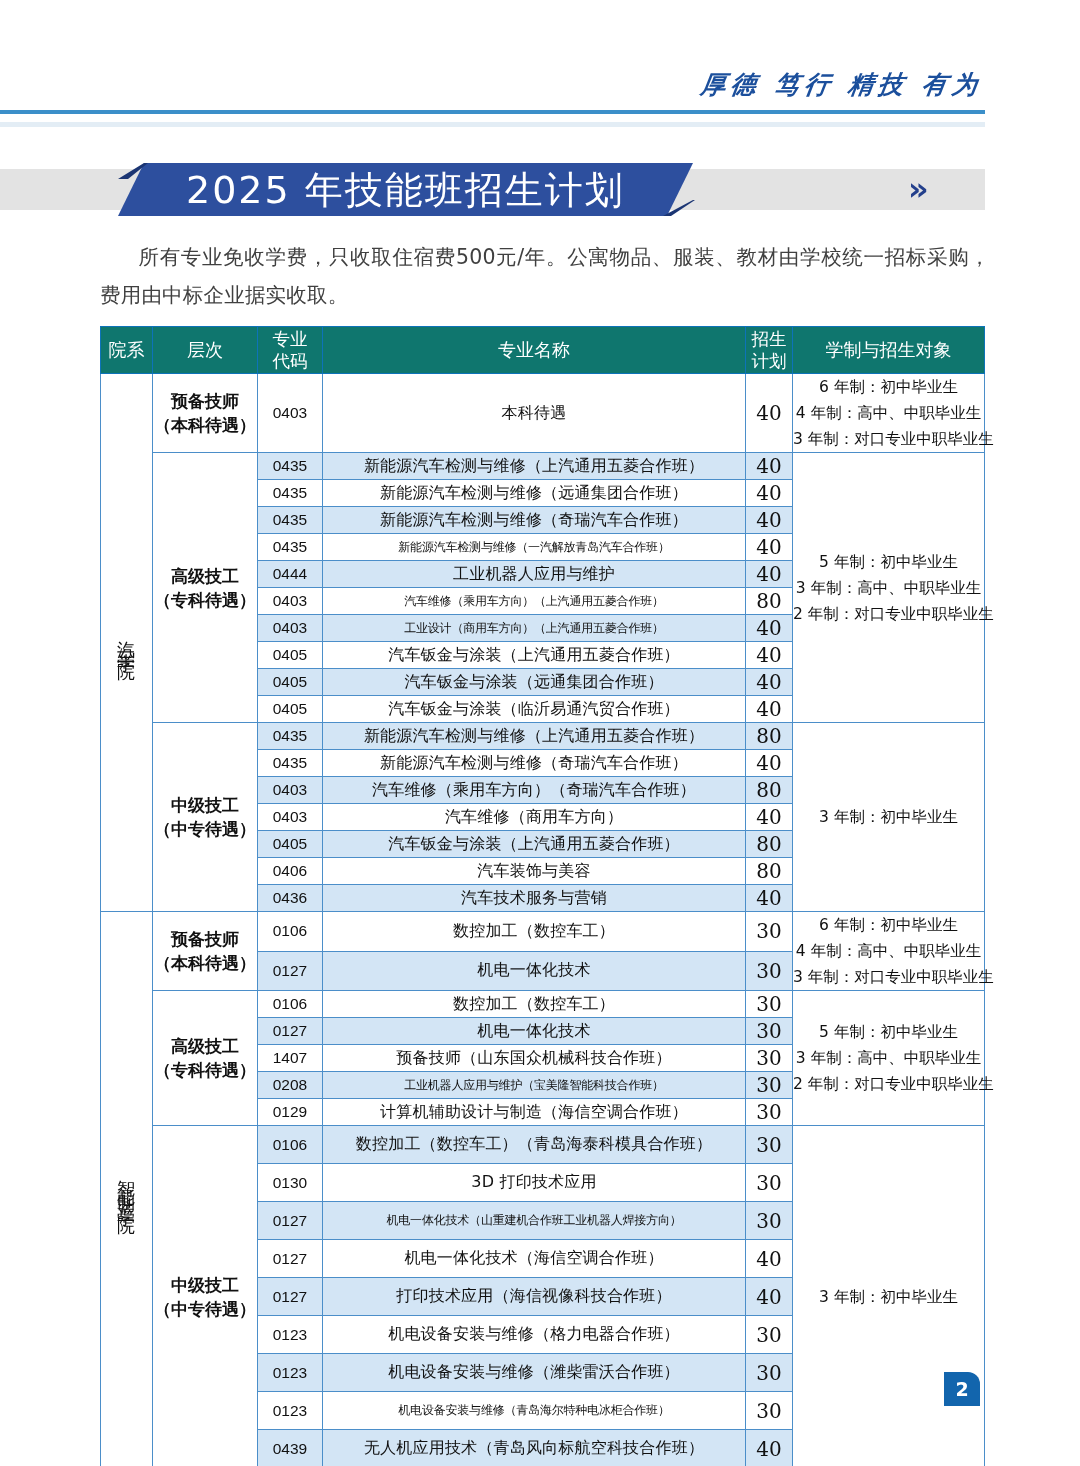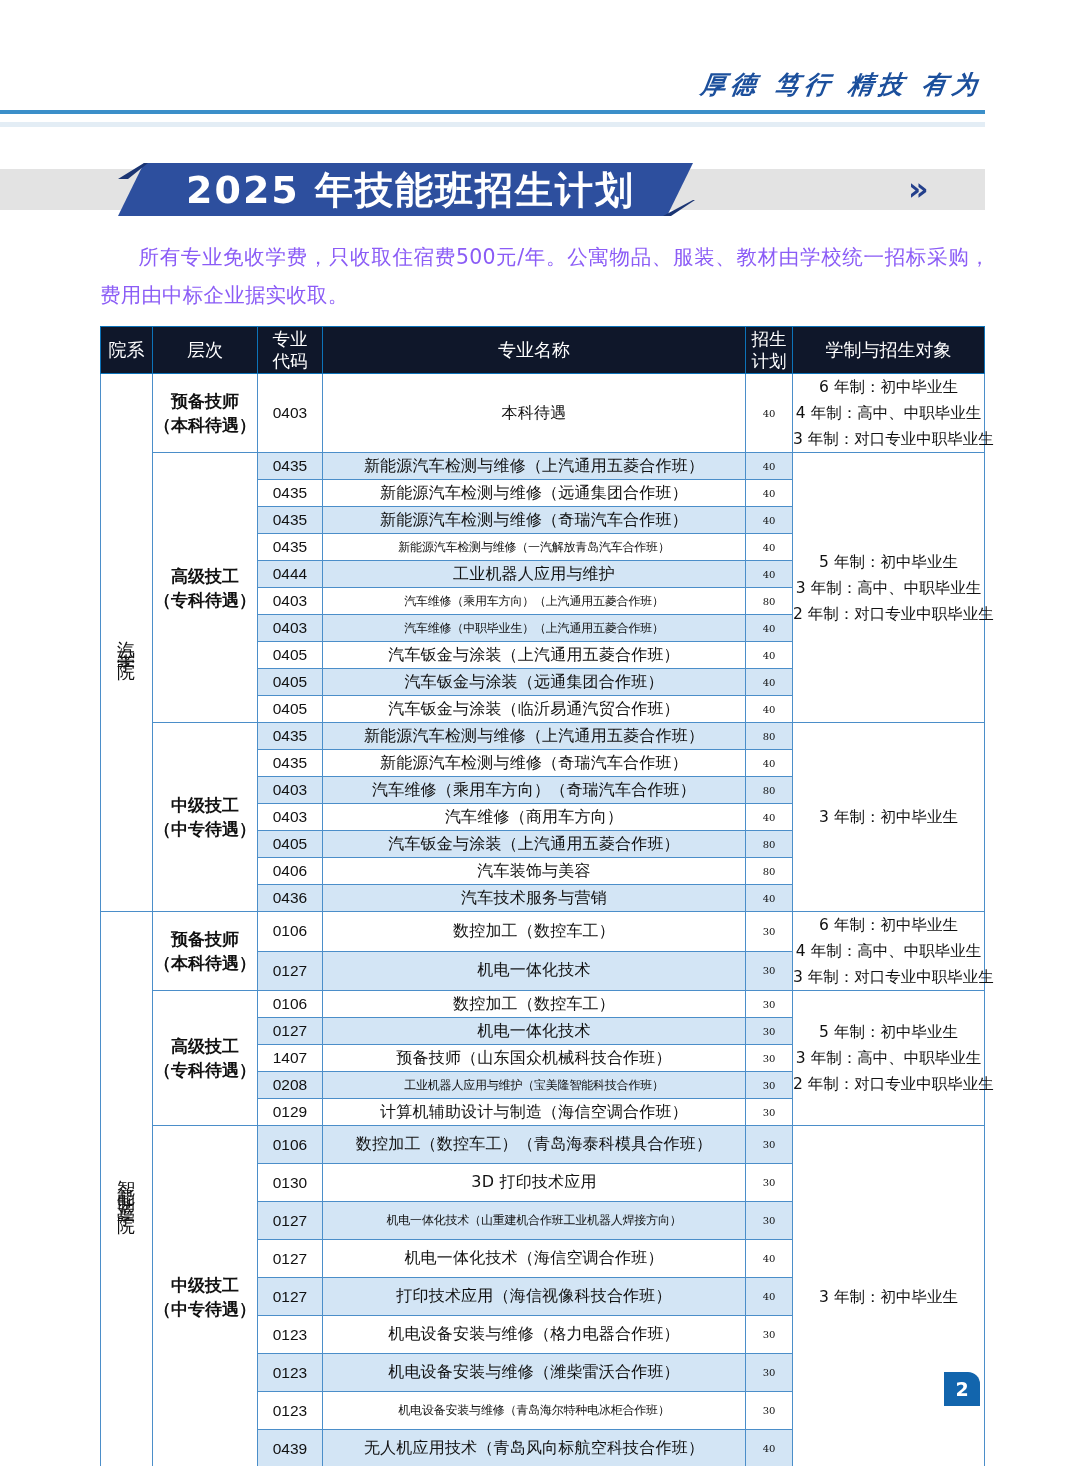--- a/index.html
+++ b/index.html
@@ -90,21 +90,21 @@
     height: 16px;
     background: #1b3573;
     clip-path: polygon(30px 0, 32px 0, 8px 16px, 0 16px);
   }
   .banner-title {
     position: absolute;
     left: 186px;
     top: 3px;
     font-family: "DejaVu Sans", "Liberation Sans", sans-serif;
     font-size: 38px;
-    font-weight: bold;
+    font-weight: normal;
     color: #ffffff;
     letter-spacing: 2px;
     white-space: nowrap;
     line-height: 48px;
   }
   .banner-chev {
     position: absolute;
     left: 908px;
     top: 9px;
     font-size: 32px;
@@ -115,21 +115,21 @@
   }
 
   
   .intro {
     position: absolute;
     left: 100px;
     top: 238px;
     width: 890px;
     font-size: 20.5px;
     line-height: 38px;
-    color: #8b5cf6;
+    color: #404040;
     text-align: justify;
     letter-spacing: 0.2px;
   }
   .intro .ind { display:inline-block; width: 38px; }
 
   
   .tbl-wrap {
     position: absolute;
     left: 100px;
     top: 326px;
@@ -149,21 +149,21 @@
   table.plan col.c-quota { width: 47px; }
   table.plan col.c-term { width: 192px; }
 
   table.plan th, table.plan td {
     border: 1px solid #4b8ec9;
     padding: 0;
     text-align: center;
     vertical-align: middle;
   }
   table.plan thead th {
-    background: #0f172a;
+    background: #0f766e;
     color: #ffffff;
     font-weight: normal;
     font-size: 18px;
     height: 46px;
     line-height: 22px;
     border-color: #0d73b9;
   }
   table.plan thead th.th-stack { font-size: 17.5px; }
 
   td.dept {
@@ -190,21 +190,21 @@
     font-size: 15.5px;
   }
   td.pname {
     font-size: 16px;
     letter-spacing: 0.2px;
     white-space: nowrap;
   }
   td.pname.tight { font-size: 12px; letter-spacing: -0.2px; }
   td.quota {
     font-family: "DejaVu Serif", "Liberation Serif", serif;
-    font-size: 10px;
+    font-size: 20px;
   }
   td.term {
     text-align: left;
     font-size: 15.5px;
     line-height: 26px;
     padding-left: 7px;
     white-space: nowrap;
   }
   tr.r { height: 27px; }
   tr.r.tall { height: 56px; }
@@ -307,21 +307,21 @@
     <td class="pname">工业机器人应用与维护</td>
     <td class="quota">40</td>
   </tr>
   <tr class="r plain">
     <td class="code">0403</td>
     <td class="pname tight">汽车维修（乘用车方向）（上汽通用五菱合作班）</td>
     <td class="quota">80</td>
   </tr>
   <tr class="r stripe">
     <td class="code">0403</td>
-    <td class="pname tight">汽车维修（中职毕业生）（上汽通用五菱合作班）</td>
+    <td class="pname tight">工业设计（商用车方向）（上汽通用五菱合作班）</td>
     <td class="quota">40</td>
   </tr>
   <tr class="r plain">
     <td class="code">0405</td>
     <td class="pname">汽车钣金与涂装（上汽通用五菱合作班）</td>
     <td class="quota">40</td>
   </tr>
   <tr class="r stripe">
     <td class="code">0405</td>
     <td class="pname">汽车钣金与涂装（远通集团合作班）</td>

